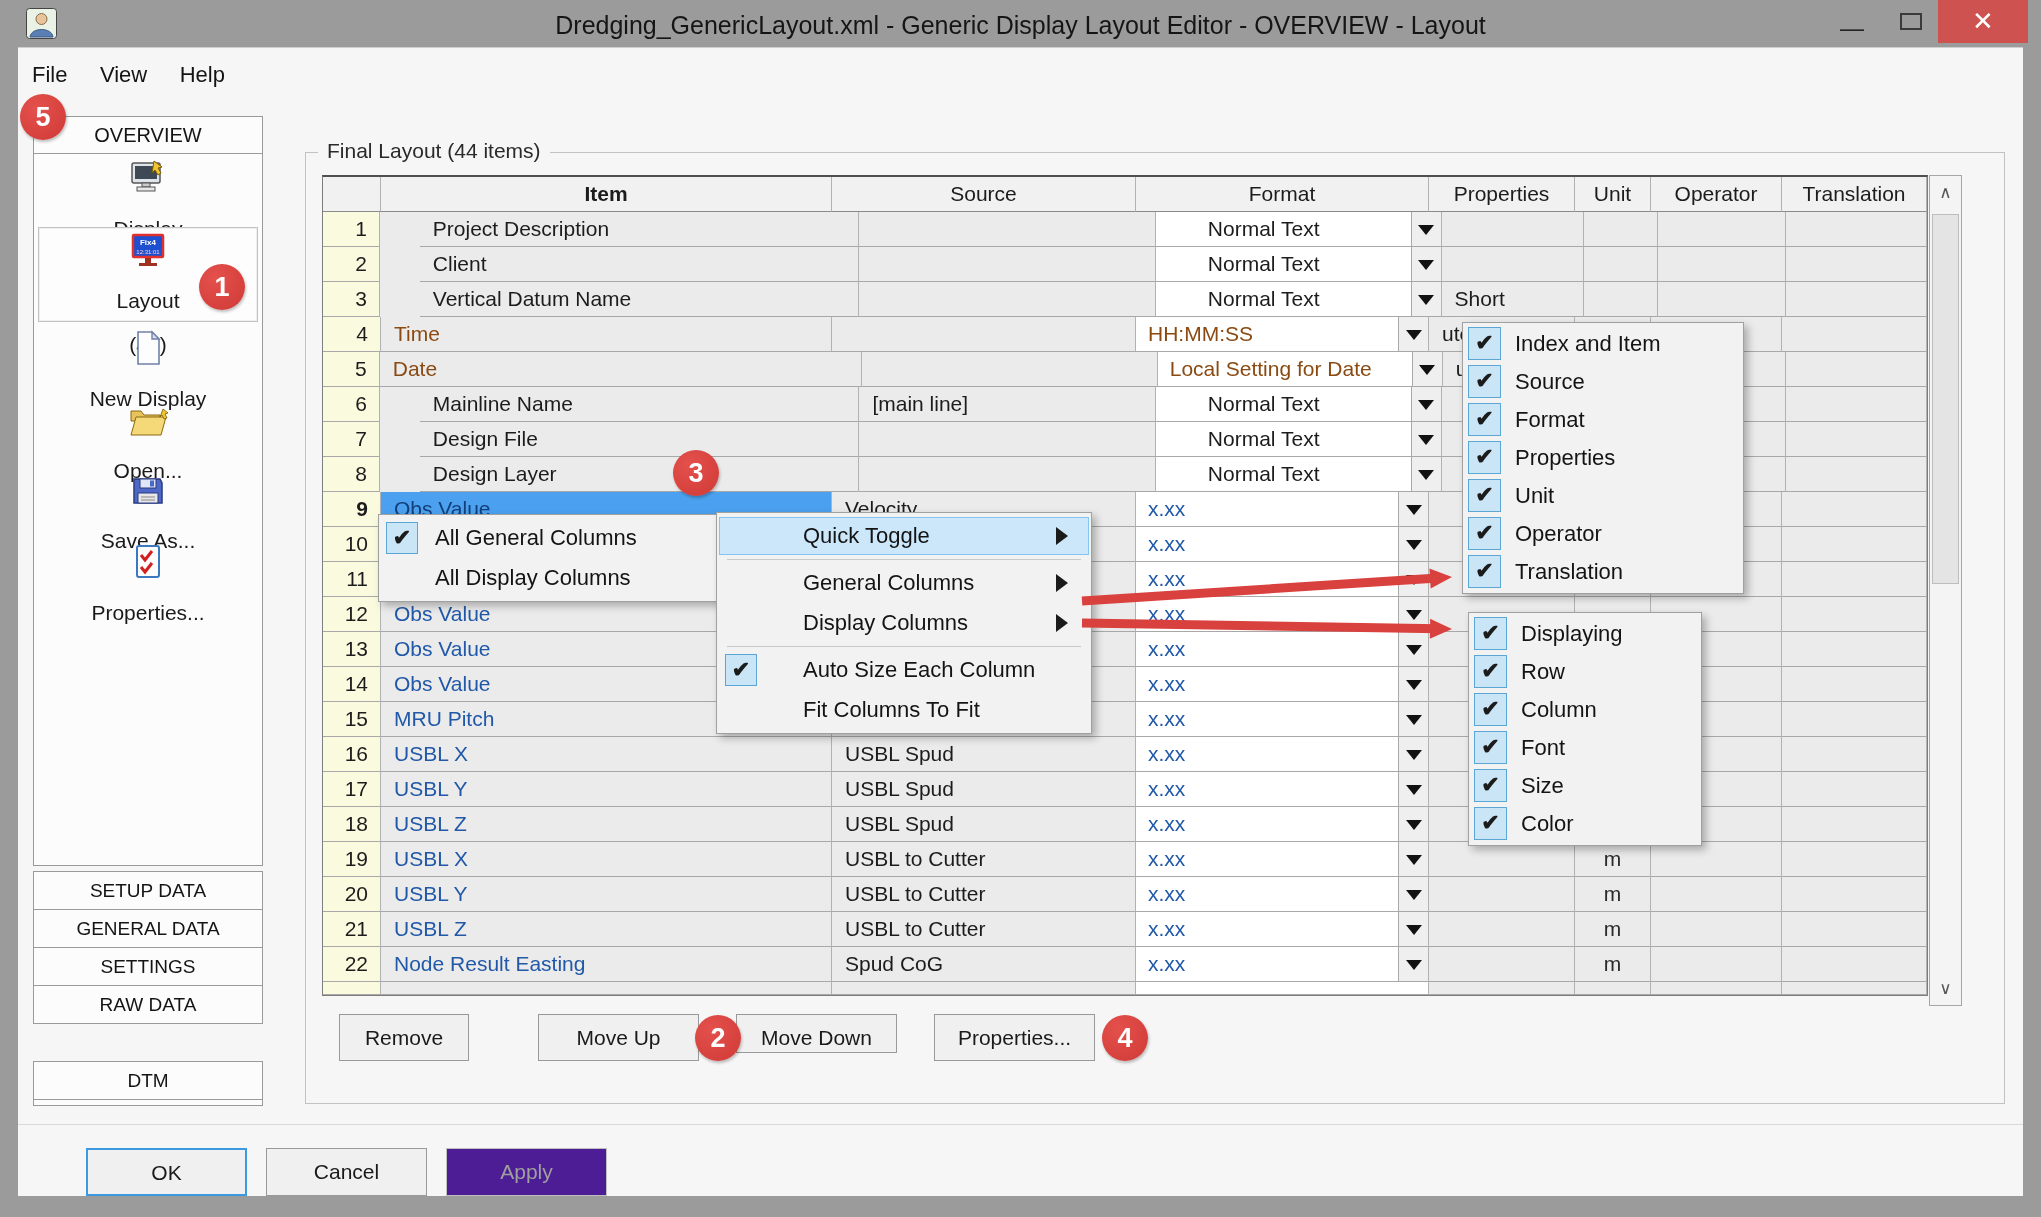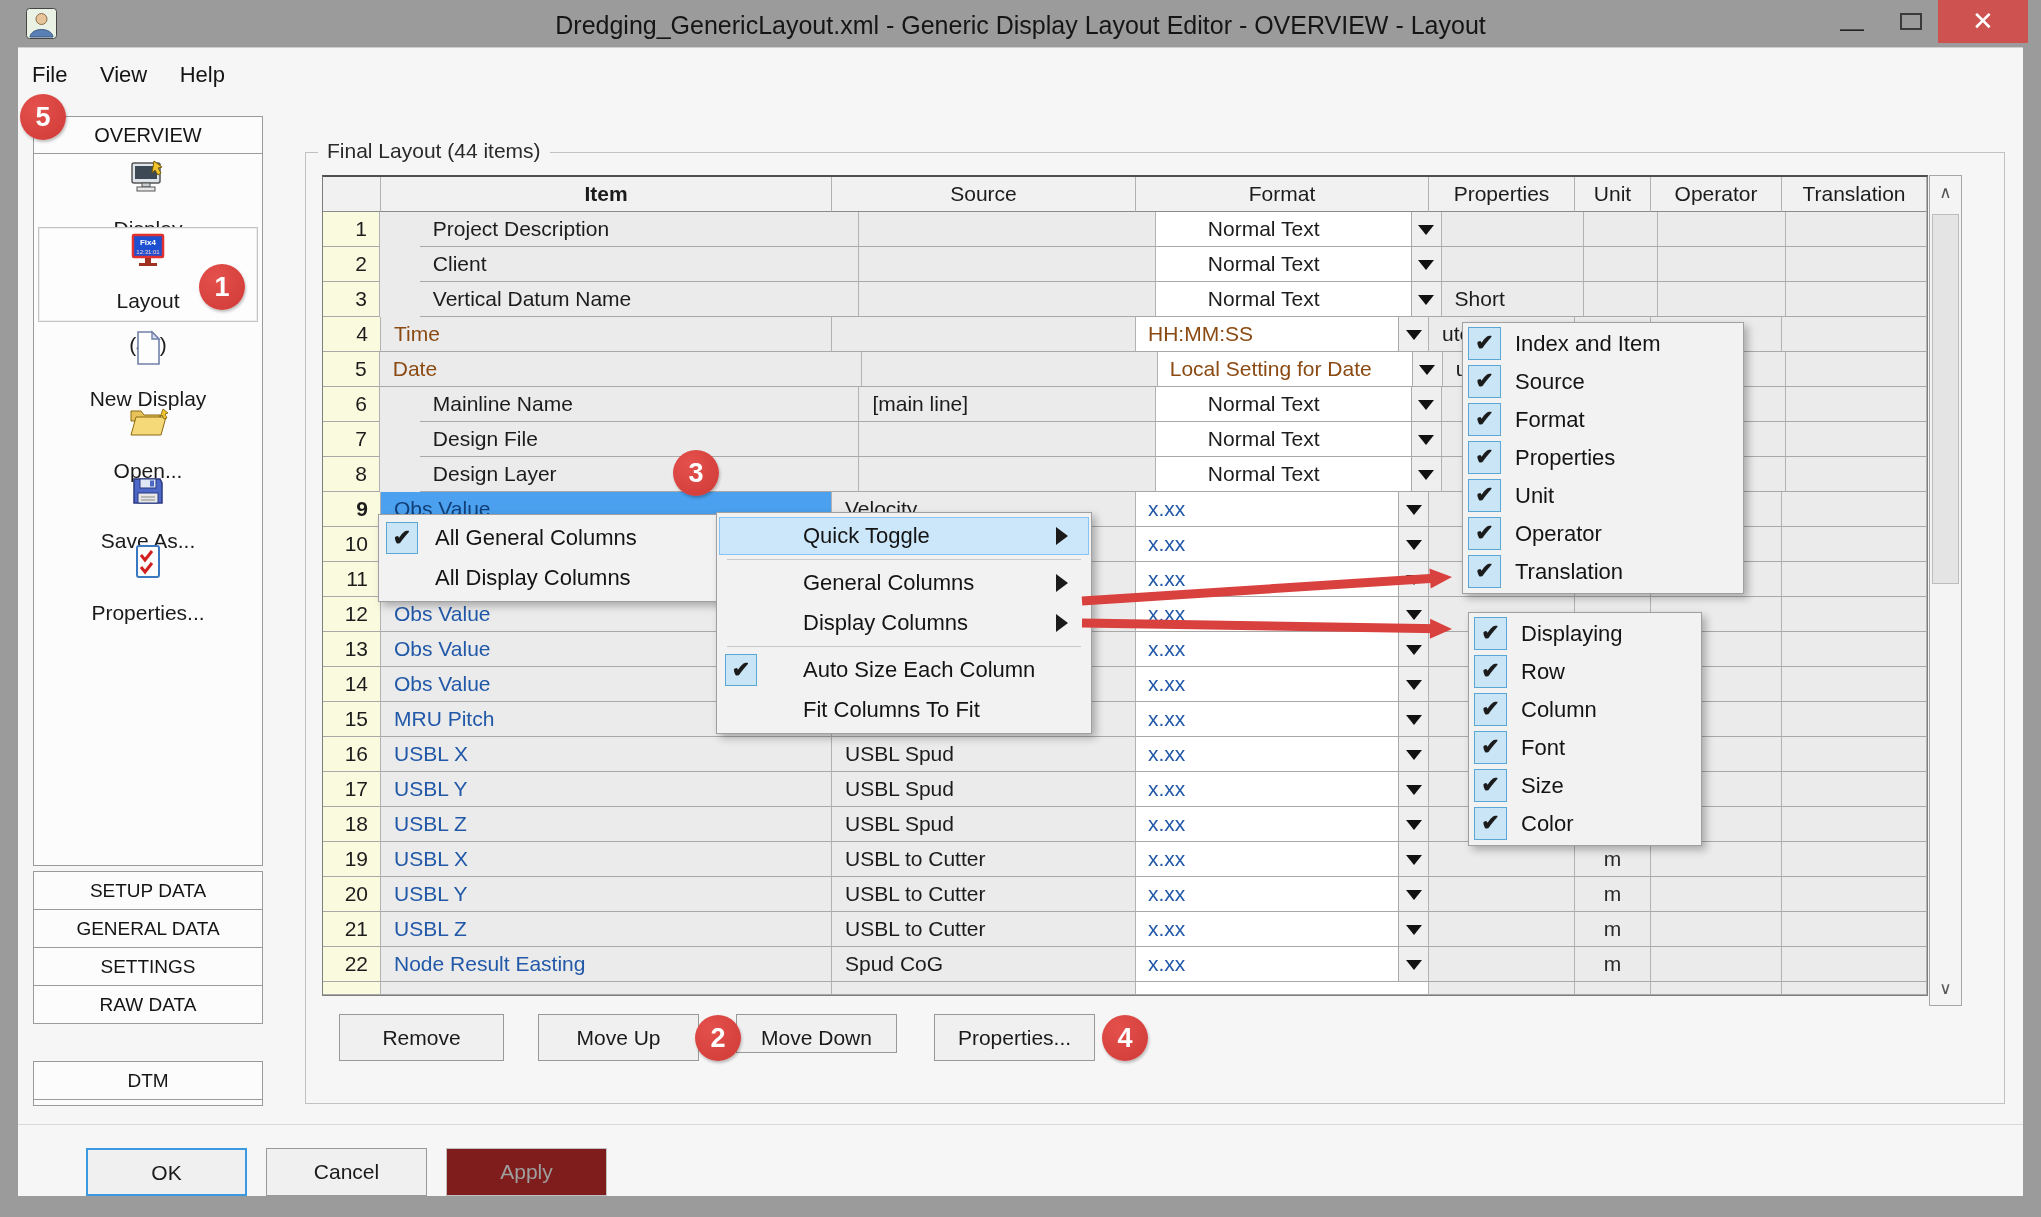--- a/index.html
+++ b/index.html
@@ -54,21 +54,21 @@
 
   
   .vscroll { position:absolute; left:1929px; top:175px; width:33px; height:831px; background:#f4f4f4; border:1px solid #a6a6a6; }
   .vs-arrow { position:absolute; left:0; width:31px; height:33px; text-align:center; color:#555; font-size:17px; line-height:33px; }
   .vs-up { top:0; } .vs-down { bottom:0; }
   .vs-thumb { position:absolute; left:2px; top:38px; width:27px; height:370px; background:#e4e4e4; border:1px solid #bdbdbd; }
 
   
   .btn { position:absolute; background:#f0f0f0; border:1px solid #999; text-align:center; font-size:21px; color:#1a1a1a; line-height:45px; }
   .btn.focus { border:2px solid #3b99e0; }
-  .btn.disabled { color:#9f9f9f; border-color:#c0c0c0; background:#7f1d1d; }
+  .btn.disabled { color:#9f9f9f; border-color:#c0c0c0; background:#4c1d95; }
 
   
   .pmenu { position:absolute; background:#f2f2f2; border:1px solid #a0a0a0; box-shadow:4px 4px 8px rgba(0,0,0,.28); z-index:50; padding:3px 0; }
   .mitem { position:relative; height:40px; line-height:40px; font-size:22px; color:#141414; }
   .mitem .txt { position:absolute; left:86px; }
   .menu-narrow .mitem .txt { left:56px; }
   .msep { height:1px; background:#c9c9c9; margin:3px 10px; }
   .mhl { position:absolute; left:2px; right:2px; top:1px; bottom:1px; background:#cde7fa; border:1px solid #86c5f0; }
   .chk { position:absolute; top:50%; margin-top:-16px; width:32px; height:32px; background:#c9e5f6; border:1px solid #5aa7d6;
          text-align:center; line-height:30px; font-size:22px; color:#1b1b1b; font-weight:bold; }
@@ -476,21 +476,21 @@
       </div>
     </div>
   </div>
 
 <div class="vscroll">
   <div class="vs-arrow vs-up">∧</div>
   <div class="vs-thumb"></div>
   <div class="vs-arrow vs-down">∨</div>
 </div>
 
-<div class="btn" style="left:339px; top:1014px; width:165px; height:47px;">Remove</div>
+<div class="btn" style="left:339px; top:1014px; width:130px; height:47px;">Remove</div>
 <div class="btn" style="left:538px; top:1014px; width:161px; height:47px;">Move Up</div>
 <div class="btn" style="left:736px; top:1014px; width:161px; height:39px;">Move Down</div>
 <div class="btn" style="left:934px; top:1014px; width:161px; height:47px;">Properties...</div>
 
 <div style="position:absolute; left:18px; top:1124px; width:2005px; height:1px; background:#d9d9d9;"></div>
 <div class="btn focus" style="left:86px;  top:1148px; width:161px; height:48px;">OK</div>
 <div class="btn" style="left:266px; top:1148px; width:161px; height:48px;">Cancel</div>
 <div class="btn disabled" style="left:446px; top:1148px; width:161px; height:48px;">Apply</div>
 
 <div class="pmenu menu-narrow" id="menu-small" style="left:378px; top:514px; width:344px;">

